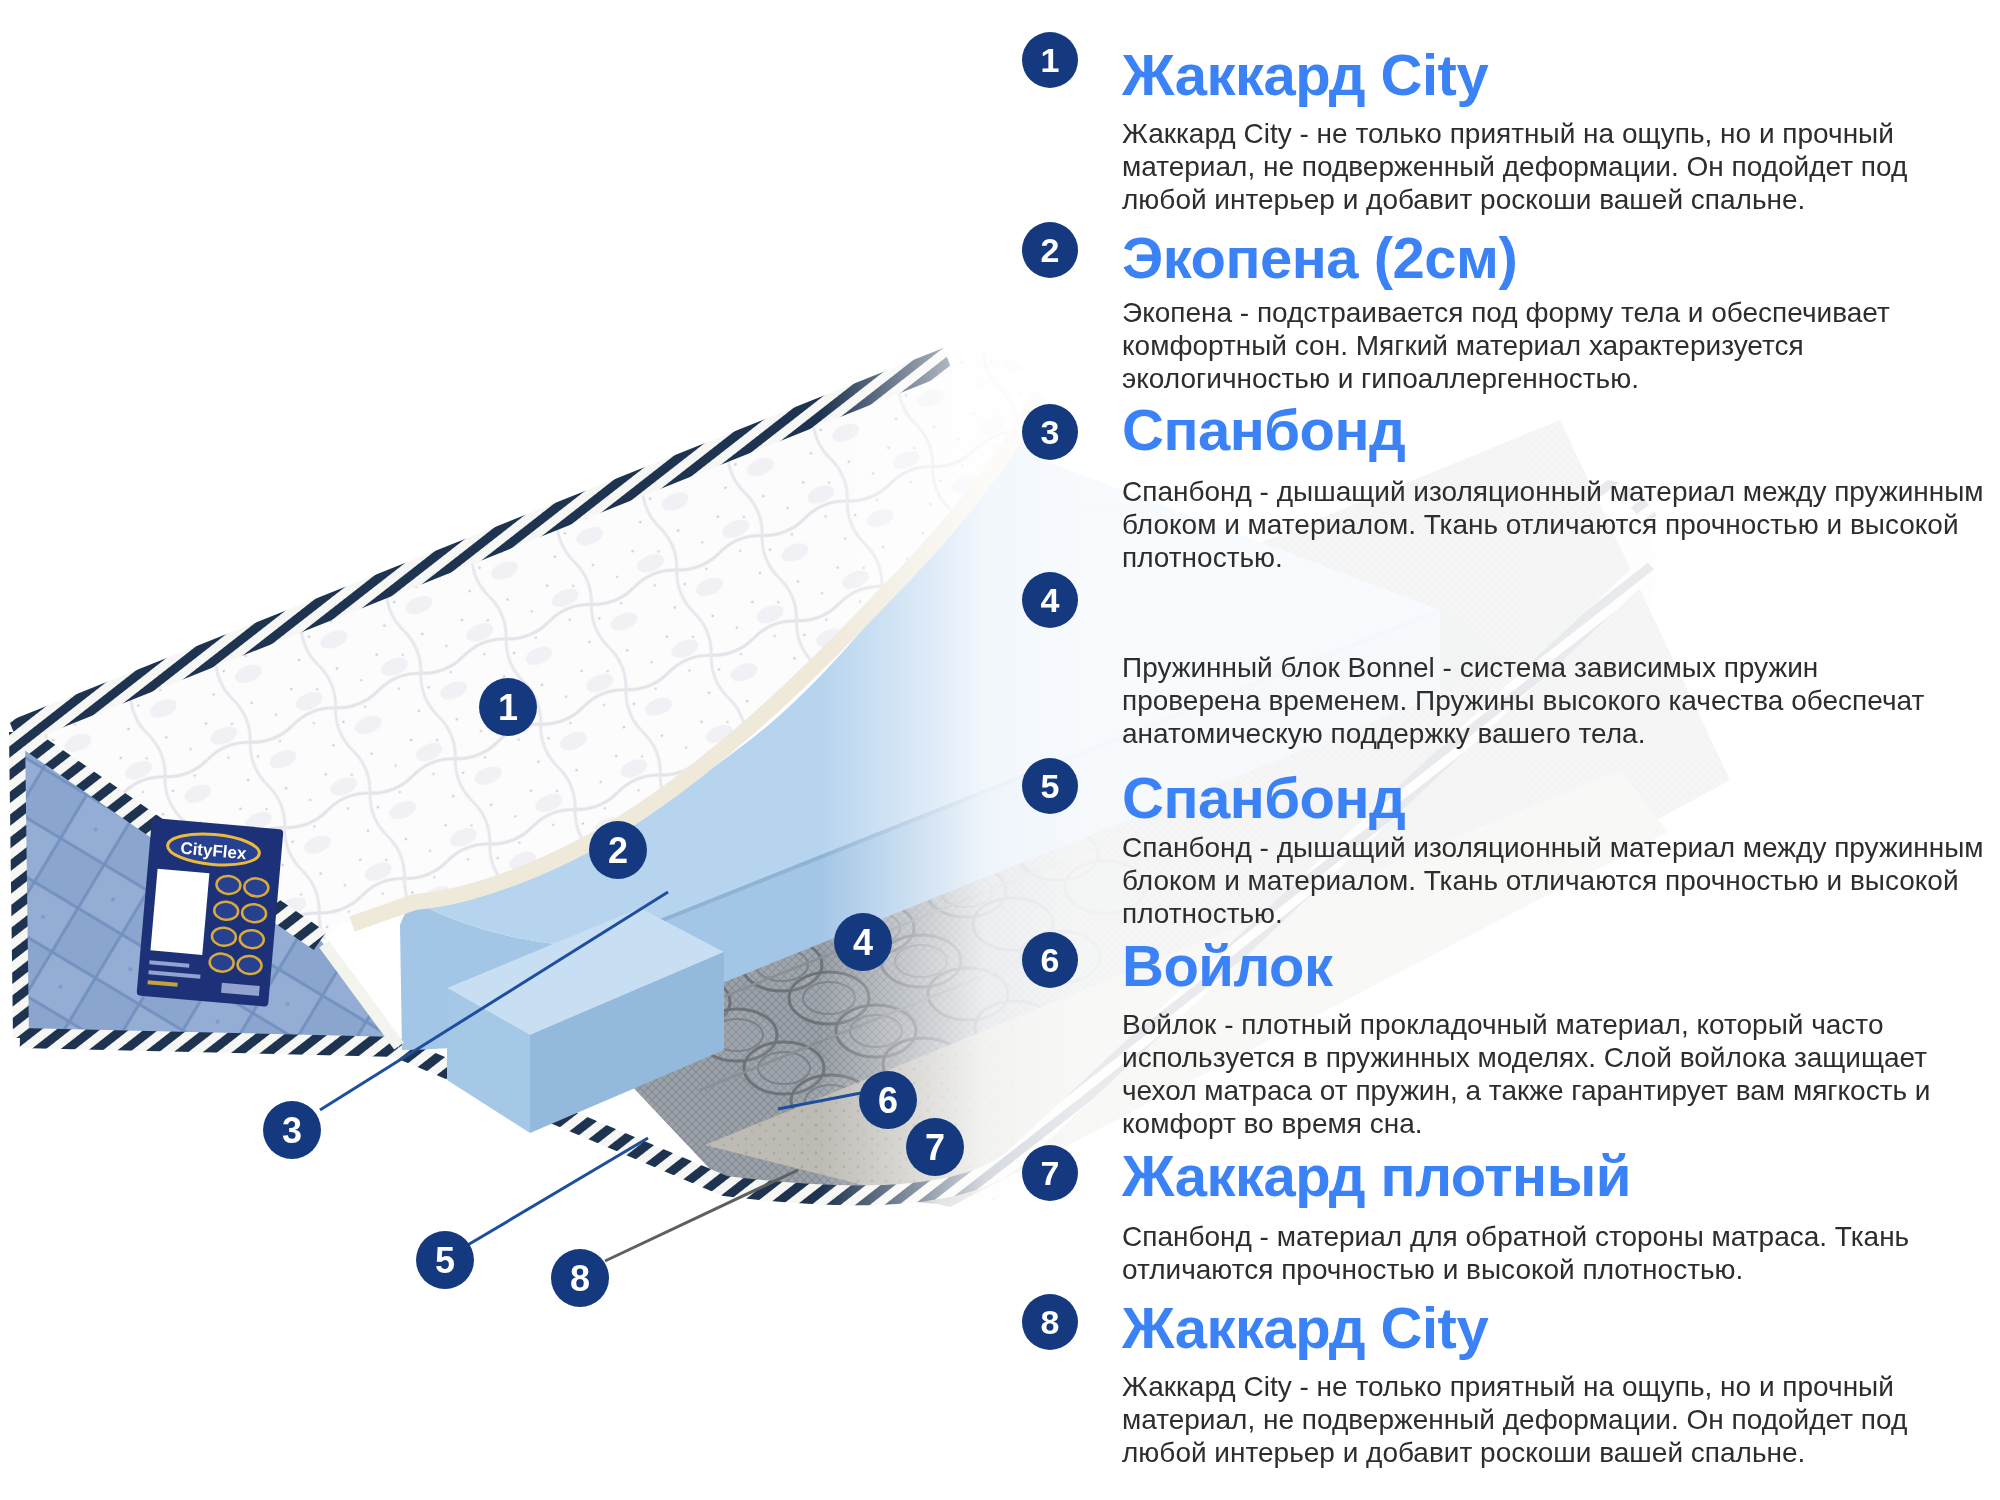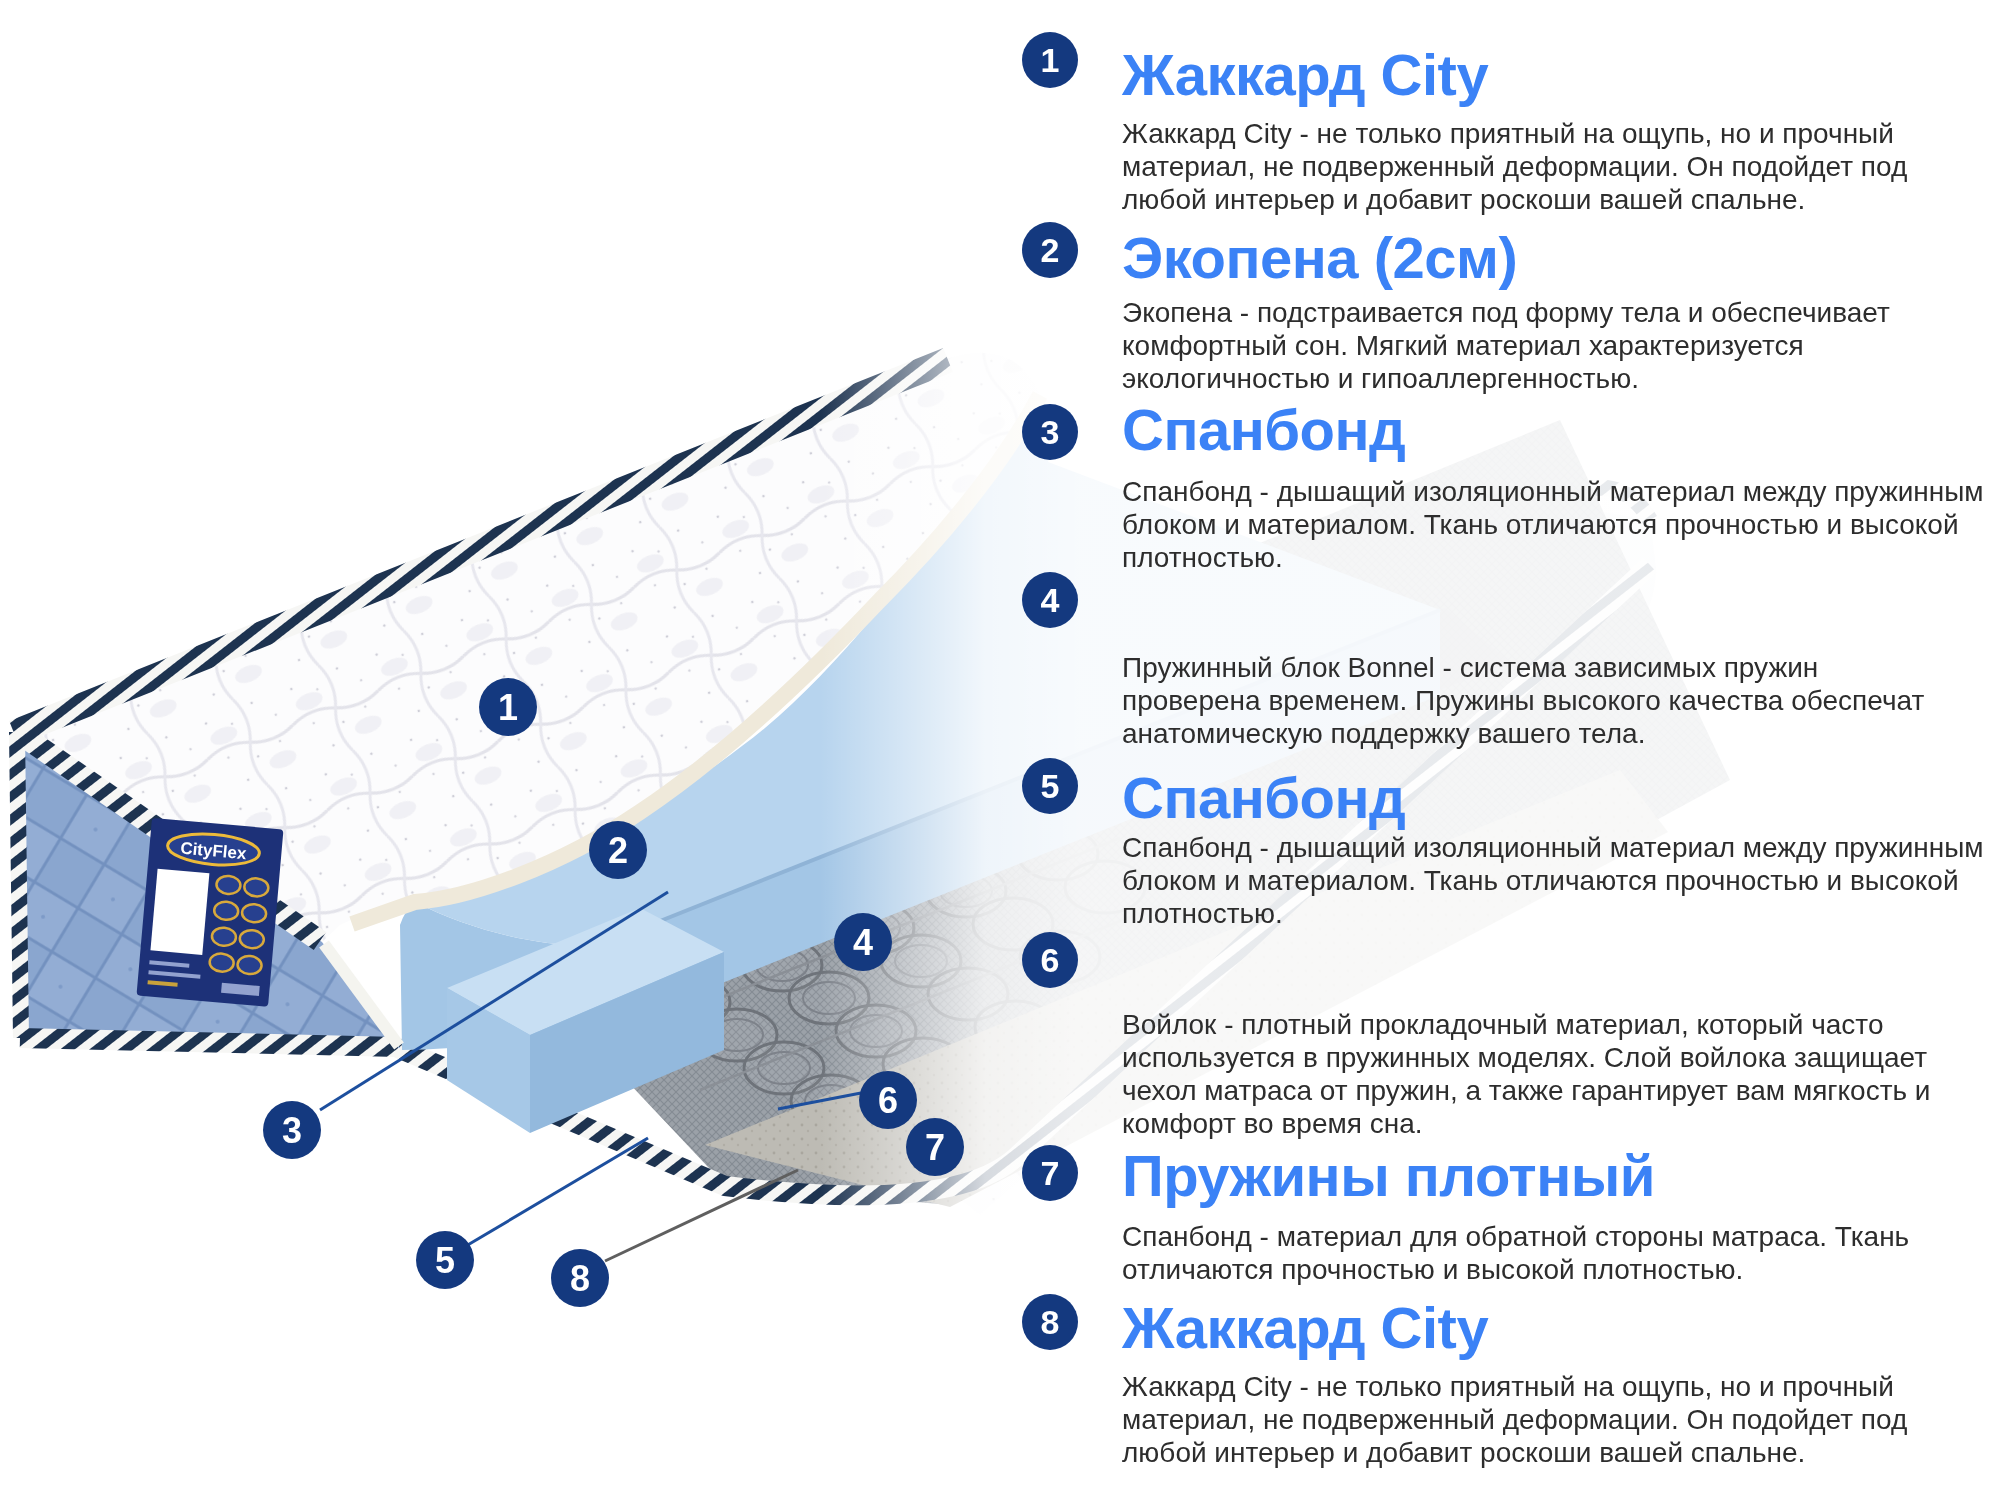--- a/index.html
+++ b/index.html
@@ -244,27 +244,28 @@
 проверена временем. Пружины высокого качества обеспечат
 анатомическую поддержку вашего тела.</div>
 
   <div class="badge b5">5</div>
   <div class="sec-title s5t">Спанбонд</div>
   <div class="sec-body s5b">Спанбонд - дышащий изоляционный материал между пружинным
 блоком и материалом. Ткань отличаются прочностью и высокой
 плотностью.</div>
 
   <div class="badge b6">6</div>
+  <div class="sec-title s6t">Войлок</div>
   <div class="sec-body s6b">Войлок - плотный прокладочный материал, который часто
 используется в пружинных моделях. Слой войлока защищает
 чехол матраса от пружин, а также гарантирует вам мягкость и
 комфорт во время сна.</div>
 
   <div class="badge b7">7</div>
-  <div class="sec-title s7t">Пружины плотный</div>
+  <div class="sec-title s7t">Жаккард плотный</div>
   <div class="sec-body s7b">Спанбонд - материал для обратной стороны матраса. Ткань
 отличаются прочностью и высокой плотностью.</div>
 
   <div class="badge b8">8</div>
   <div class="sec-title s8t">Жаккард City</div>
   <div class="sec-body s8b">Жаккард City - не только приятный на ощупь, но и прочный
 материал, не подверженный деформации. Он подойдет под
 любой интерьер и добавит роскоши вашей спальне.</div>
 </div>
 

